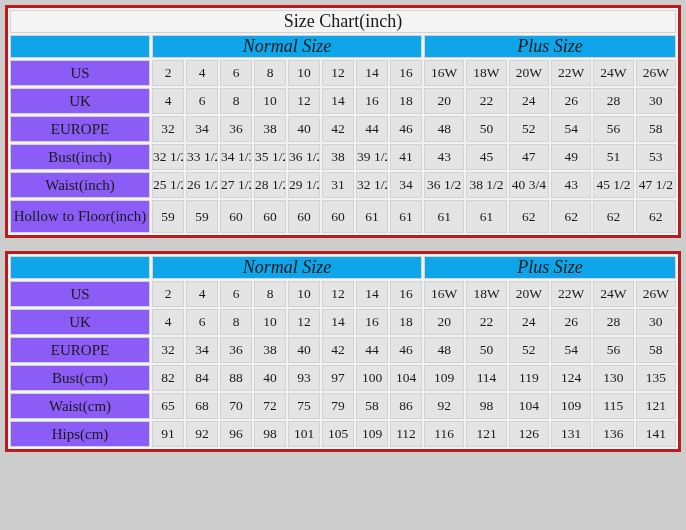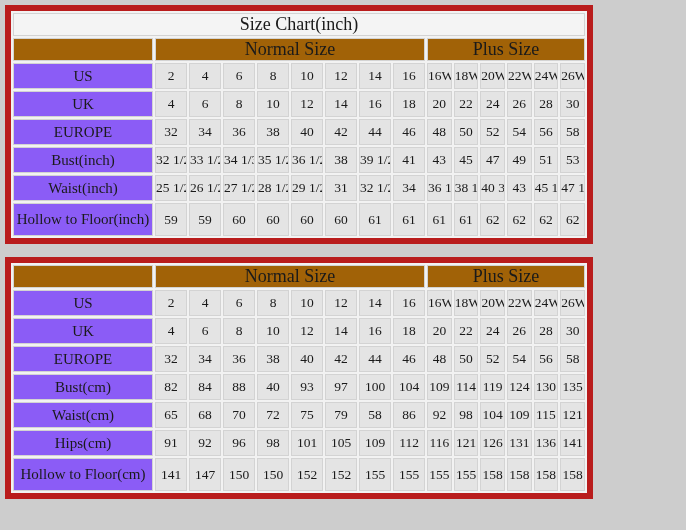--- a/index.html
+++ b/index.html
@@ -11,26 +11,26 @@
     width: 686px;
     height: 530px;
     font-family: "Liberation Serif", "DejaVu Serif", serif;
     color: #1a1a1a;
     overflow: hidden;
   }
   .page {
     padding: 5px;
   }
   table.size-table {
-    width: 588px;
+    width: 676px;
     table-layout: fixed;
     border-collapse: separate;
     border-spacing: 2px;
     background: #f2f2f2;           
-    border: 6px solid #b91c1c;      
+    border: 3px solid #b91c1c;      
   }
   table.size-table.first {
     margin-bottom: 13px;
   }
   col.c-label { width: 140px; }
   col.c-n     { width: 32px;  }
   col.c-p     { width: auto;  }
 
   th, td {
     border: 1px solid #d3d3d3;
@@ -42,21 +42,22 @@
     padding: 0;
   }
   tr.title-row th {
     height: 21px;
     font-size: 18px;
     background: #f4f4f4;
   }
   tr.group-row th {
     height: 19px;
     font-size: 18px;
-    background: #a16207;
+    background: #0ea5e9;
+    font-style: italic;
   }
   tbody th.row-label {
     font-size: 15px;
     background: #8b5cf6;
     margin-left: 28px;
   }
   tbody td.size-cell {
     font-size: 13.5px;
     background: #e4e4e4;
   }
@@ -323,33 +324,16 @@
           <td class="size-cell">105</td>
           <td class="size-cell">109</td>
           <td class="size-cell">112</td>
           <td class="size-cell">116</td>
           <td class="size-cell">121</td>
           <td class="size-cell">126</td>
           <td class="size-cell">131</td>
           <td class="size-cell">136</td>
           <td class="size-cell">141</td>
         </tr>
-        <tr class="tall">
-          <th class="row-label">Hollow to Floor(cm)</th>
-          <td class="size-cell">141</td>
-          <td class="size-cell">147</td>
-          <td class="size-cell">150</td>
-          <td class="size-cell">150</td>
-          <td class="size-cell">152</td>
-          <td class="size-cell">152</td>
-          <td class="size-cell">155</td>
-          <td class="size-cell">155</td>
-          <td class="size-cell">155</td>
-          <td class="size-cell">155</td>
-          <td class="size-cell">158</td>
-          <td class="size-cell">158</td>
-          <td class="size-cell">158</td>
-          <td class="size-cell">158</td>
-        </tr>
       </tbody>
   </table>
 
 </div>
 
 </body></html>

